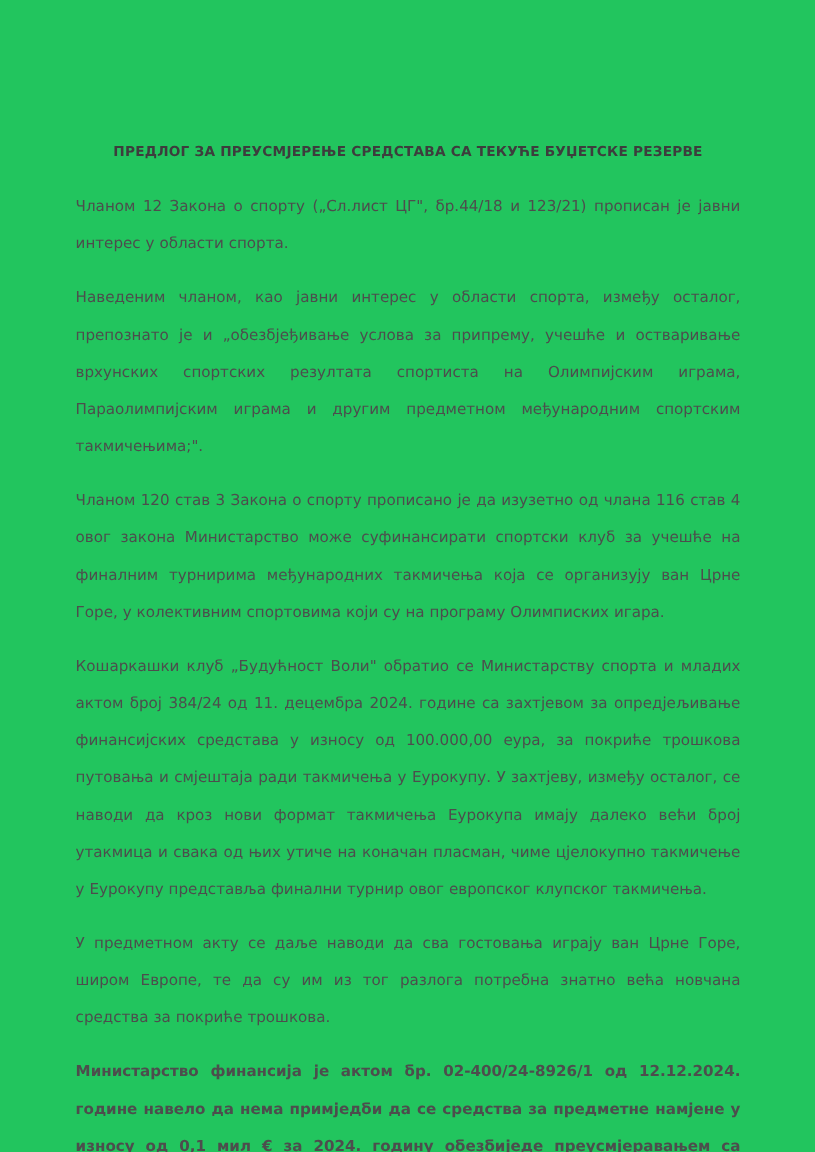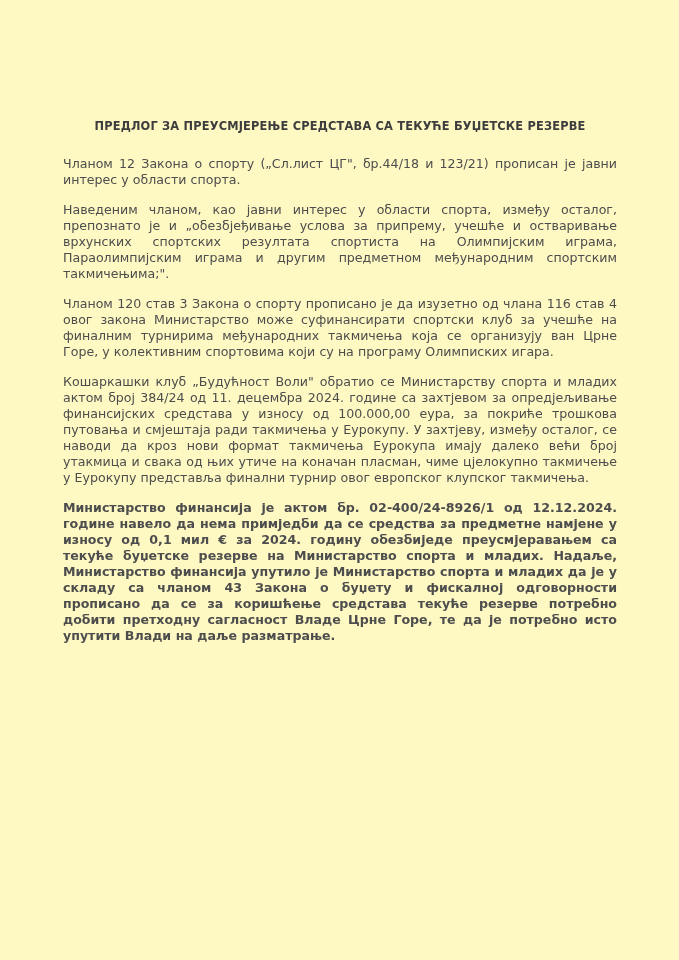--- a/index.html
+++ b/index.html
@@ -13,42 +13,42 @@
     height: 960px;
     overflow: hidden;
     font-family: "DejaVu Sans", "Liberation Sans", sans-serif;
     color: #4a4a4a;
     -webkit-font-smoothing: antialiased;
   }
   .page {
     position: relative;
     width: 679px;
     height: 960px;
-    background: #fef9c3;
+    background: #22c55e;
     box-sizing: border-box;
   }
   .doc-body {
     position: absolute;
     left: 63px;
     top: 118px;
     width: 554px;
   }
   .doc-title {
     font-size: 11.4px;
     font-weight: bold;
     letter-spacing: 0.18px;
     color: #3d3d3d;
     text-align: center;
     line-height: 16px;
     margin: 0 0 22px 0;
     white-space: nowrap;
   }
   .para {
     font-size: 12.6px;
-    line-height: 16px;
+    line-height: 31px;
     text-align: justify;
     text-justify: inter-word;
     color: #4d4d4d;
     margin: 0 0 14px 0;
     hyphens: none;
     word-spacing: 0.1px;
   }
   .para:last-child {
     margin-bottom: 0;
     font-weight: bold;
@@ -64,18 +64,19 @@
     <h1 class="doc-title">ПРЕДЛОГ ЗА ПРЕУСМЈЕРЕЊЕ СРЕДСТАВА СА ТЕКУЋЕ БУЏЕТСКЕ РЕЗЕРВЕ</h1>
 
     <p class="para">Чланом 12 Закона о спорту („Сл.лист ЦГ", бр.44/18 и 123/21) прописан је јавни интерес у области спорта.</p>
 
     <p class="para">Наведеним чланом, као јавни интерес у области спорта, између осталог, препознато је и „обезбјеђивање услова за припрему, учешће и остваривање врхунских спортских резултата спортиста на Олимпијским играма, Параолимпијским играма и другим предметном међународним спортским такмичењима;".</p>
 
     <p class="para">Чланом 120 став 3 Закона о спорту прописано је да изузетно од члана 116 став 4 овог закона Министарство може суфинансирати спортски клуб за учешће на финалним турнирима међународних такмичења која се организују ван Црне Горе, у колективним спортовима који су на програму Олимписких игара.</p>
 
     <p class="para">Кошаркашки клуб „Будућност Воли" обратио се Министарству спорта и младих актом број 384/24 од 11. децембра 2024. године са захтјевом за опредјељивање финансијских средстава у износу од 100.000,00 еура, за покриће трошкова путовања и смјештаја ради такмичења у Еурокупу. У захтјеву, између осталог, се наводи да кроз нови формат такмичења Еурокупа имају далеко већи број утакмица и свака од њих утиче на коначан пласман, чиме цјелокупно такмичење у Еурокупу представља финални турнир овог европског клупског такмичења.</p>
 
+    <p class="para">У предметном акту се даље наводи да сва гостовања играју ван Црне Горе, широм Европе, те да су им из тог разлога потребна знатно већа новчана средства за покриће трошкова.</p>
 
     <p class="para">Министарство финансија је актом бр. 02-400/24-8926/1 од 12.12.2024. године навело да нема примједби да се средства за предметне намјене у износу од 0,1 мил € за 2024. годину обезбиједе преусмјеравањем са текуће буџетске резерве на Министарство спорта и младих. Надаље, Министарство финансија упутило је Министарство спорта и младих да је у складу са чланом 43 Закона о буџету и фискалној одговорности прописано да се за коришћење средстава текуће резерве потребно добити претходну сагласност Владе Црне Горе, те да је потребно исто упутити Влади на даље разматрање.</p>
 
   </div>
 
 </div>
 
 </body></html>

